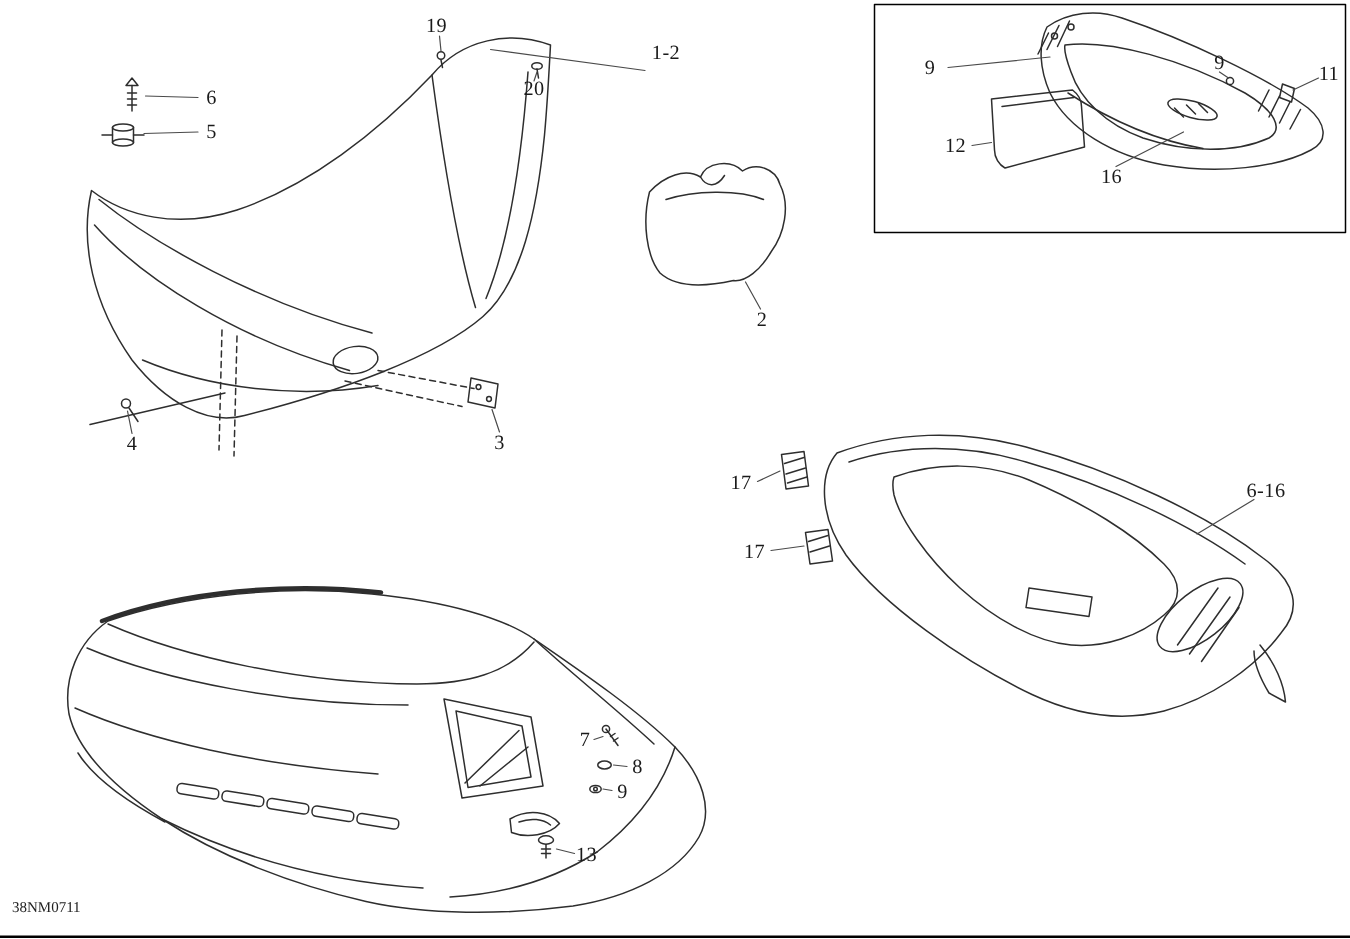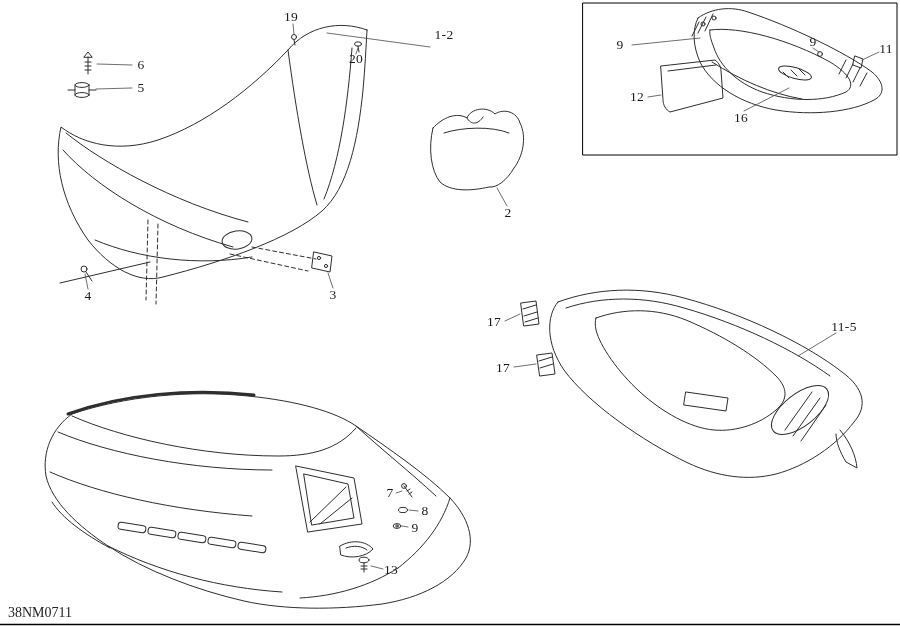--- a/index.html
+++ b/index.html
@@ -6,21 +6,21 @@
   .stage{
     position:relative;width:900px;height:626px;background:#fff;
     font-family:Liberation Serif, serif;overflow:hidden;
   }
   .stage svg{position:absolute;left:0;top:0;}
   .callout{
     position:absolute;transform:translate(-50%,-50%);
     font-size:13.5px;color:#1a1a1a;letter-spacing:.3px;white-space:nowrap;
   }
   .footer-code{
-    position:absolute;left:8px;bottom:5px;font-size:14px;color:#222;
+    position:absolute;left:8px;bottom:15px;font-size:10px;color:#222;
   }
 </style>
 </head>
 <body>
 
 <div class="stage">
 
   <svg width="900" height="626" viewBox="0 0 900 626">
     <g fill="none" stroke="#2e2e2e" stroke-width="1" stroke-linecap="round" stroke-linejoin="round">
 
@@ -187,20 +187,20 @@
   <span class="callout" style="left:508px;top:213px">2</span>
   <span class="callout" style="left:620px;top:45px">9</span>
   <span class="callout" style="left:637px;top:97px">12</span>
   <span class="callout" style="left:813px;top:42px">9</span>
   <span class="callout" style="left:886px;top:49px">11</span>
   <span class="callout" style="left:741px;top:118px">16</span>
   <span class="callout" style="left:88px;top:296px">4</span>
   <span class="callout" style="left:333px;top:295px">3</span>
   <span class="callout" style="left:494px;top:322px">17</span>
   <span class="callout" style="left:503px;top:368px">17</span>
-  <span class="callout" style="left:844px;top:327px">11-5</span>
+  <span class="callout" style="left:844px;top:327px">6-16</span>
   <span class="callout" style="left:390px;top:493px">7</span>
   <span class="callout" style="left:425px;top:511px">8</span>
   <span class="callout" style="left:415px;top:528px">9</span>
   <span class="callout" style="left:391px;top:570px">13</span>
 
   <span class="footer-code">38NM0711</span>
 </div>
 
 </body></html>

